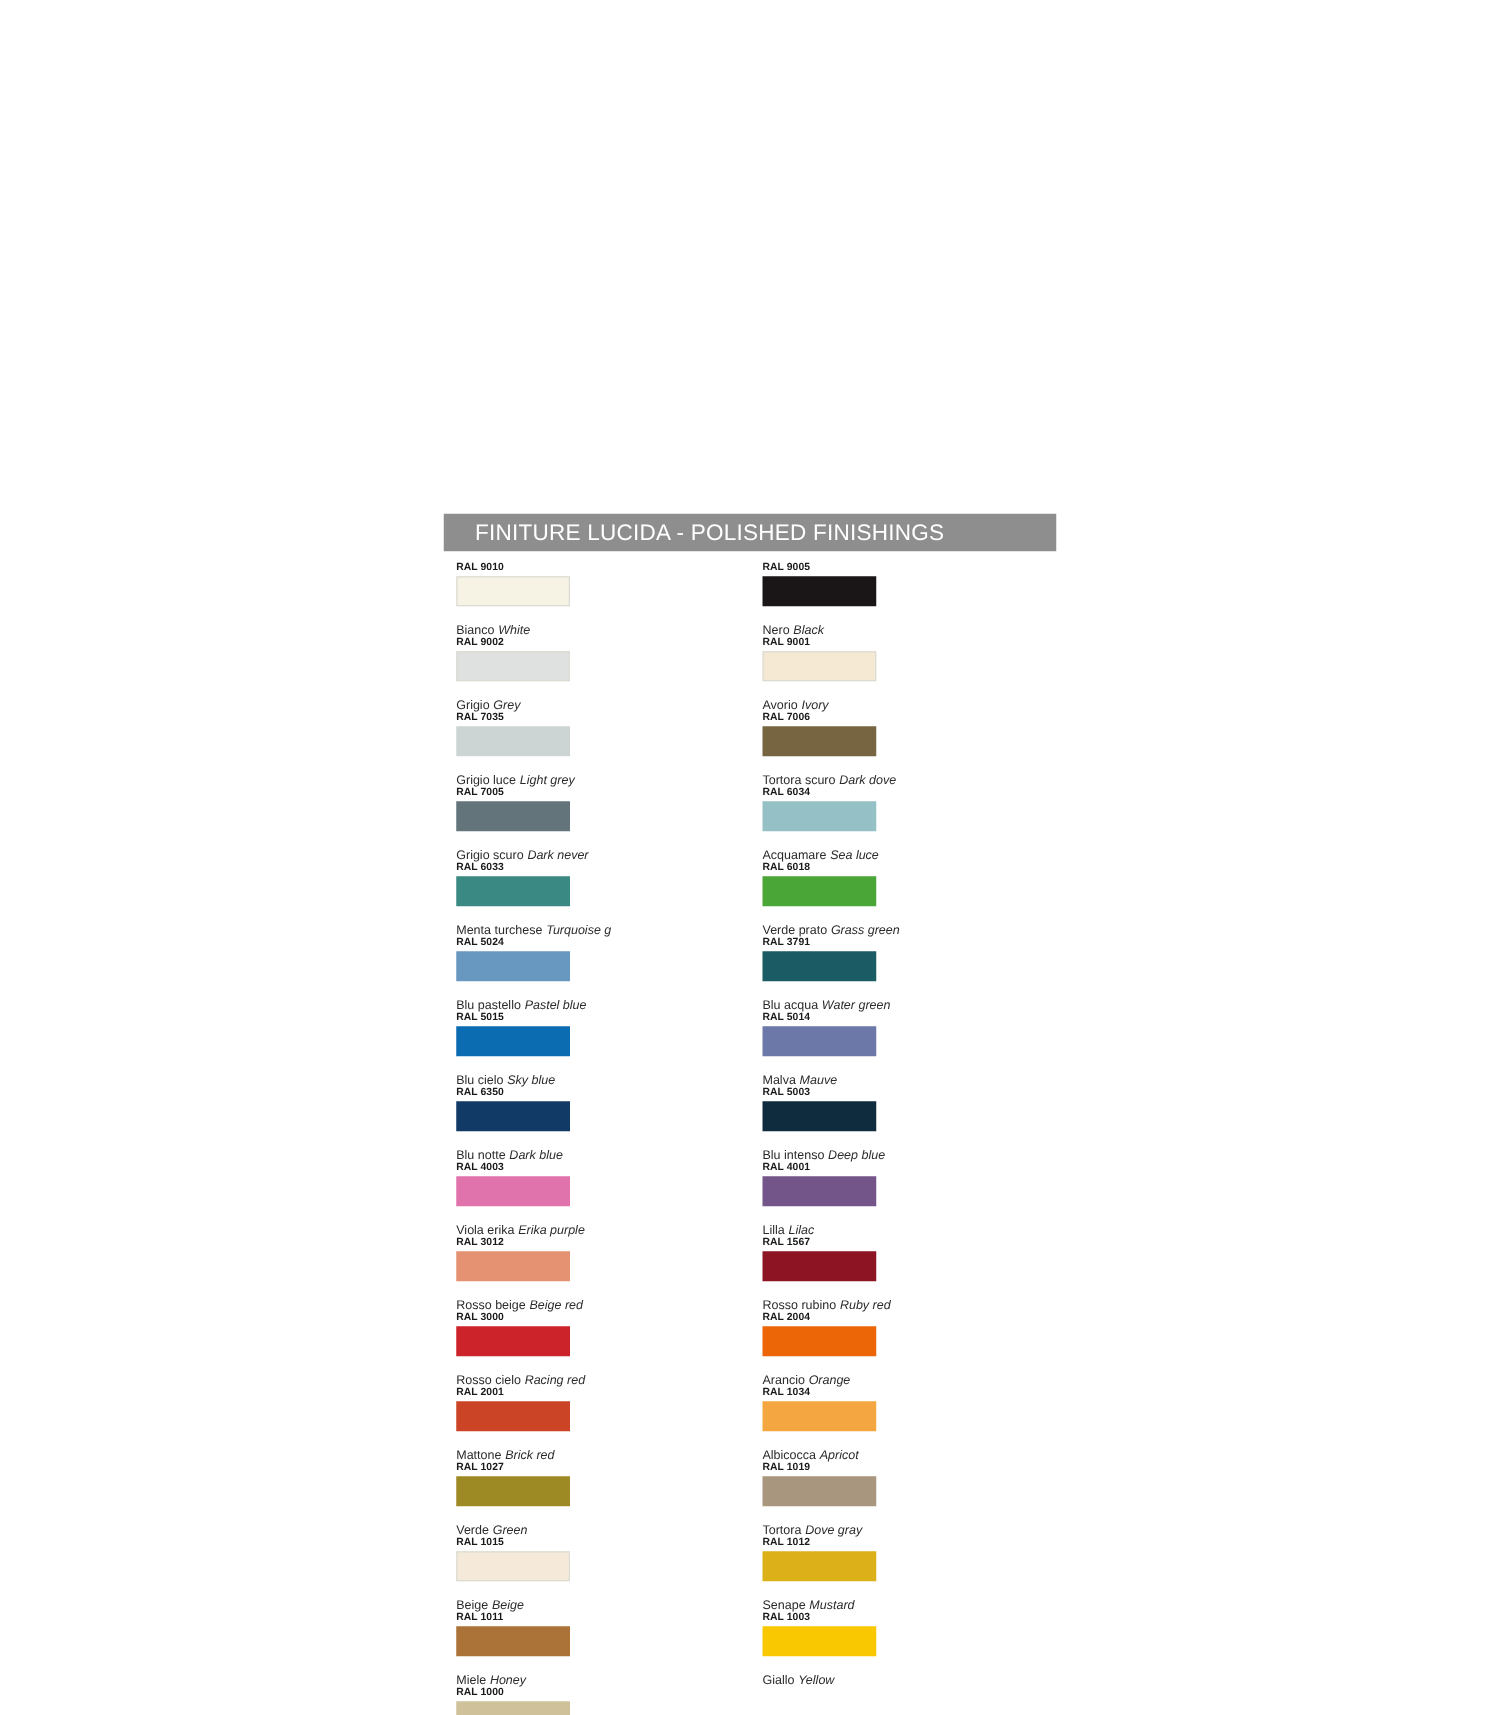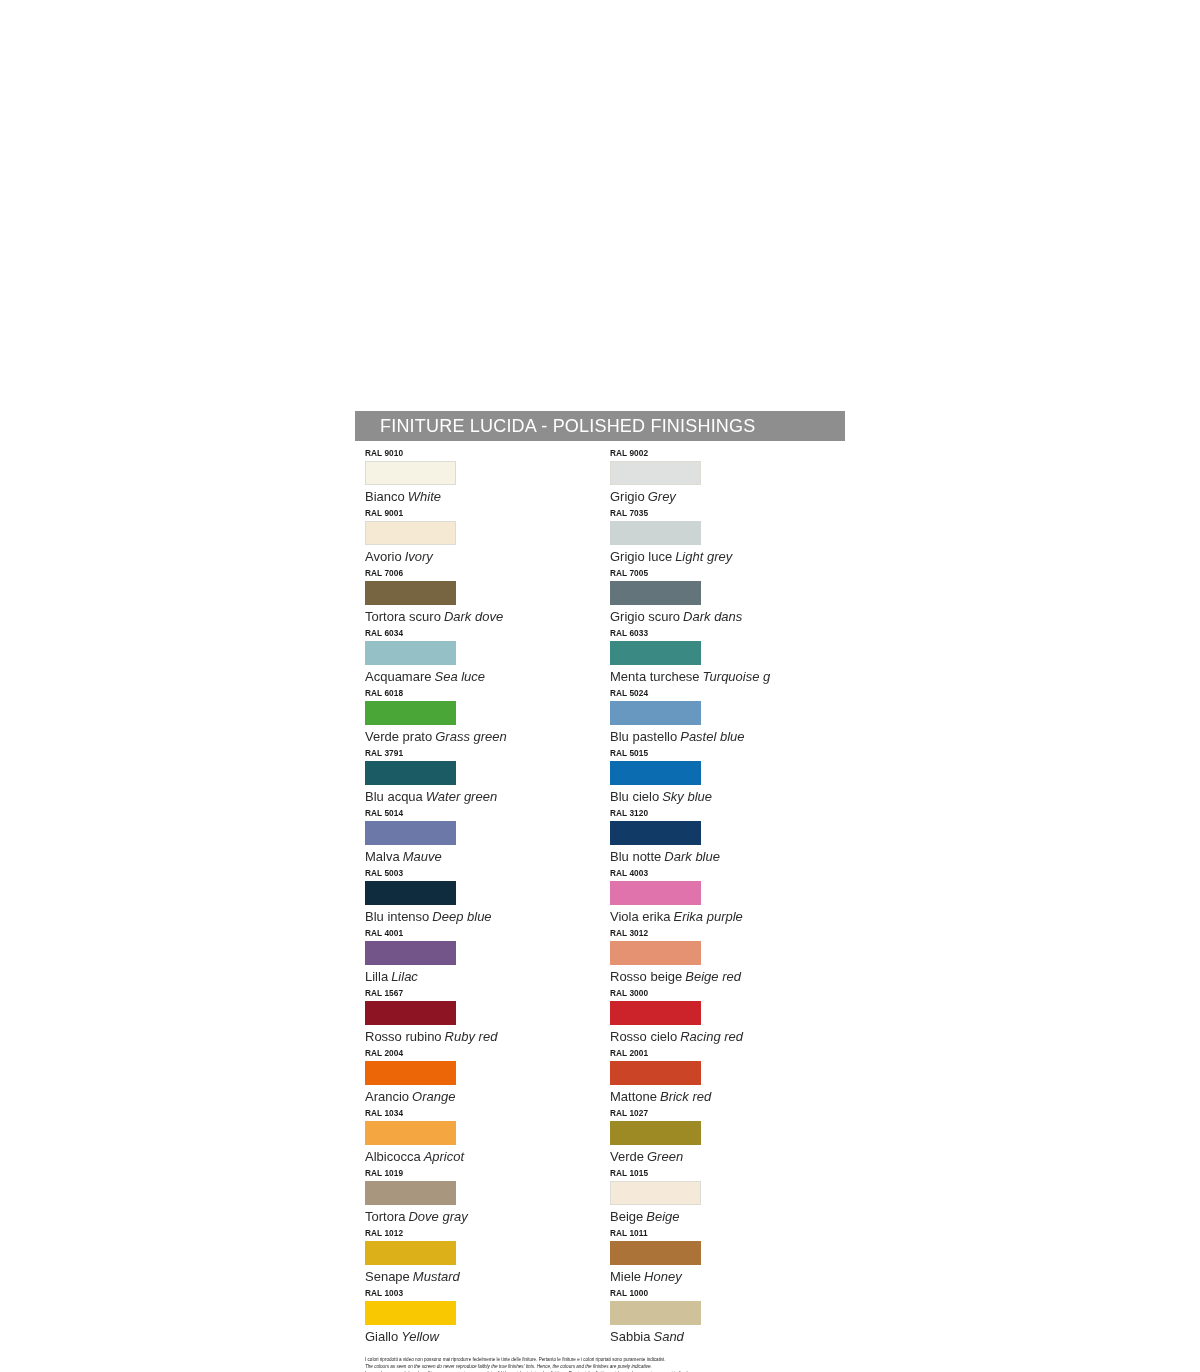--- a/index.html
+++ b/index.html
@@ -72,23 +72,23 @@
     width: 91px;
     height: 24px;
     border: 0px solid transparent;
     box-sizing: border-box;
   }
   .swatch.outlined {
     border: 1px solid #dcdcd4;
   }
 
   .names {
-    font-size: 13px;
+    font-size: 10px;
     color: #2b2b2b;
-    margin-top: 5px;
+    margin-top: 15px;
     line-height: 1;
     white-space: nowrap;
   }
   .names .it {
     font-style: normal;
   }
   .names .en {
     font-style: italic;
     margin-left: 3px;
   }
@@ -117,20 +117,25 @@
     <div class="banner-title"><span class="bold-part">FINITURE LUCIDA</span><span class="bold-part"> - </span><span class="light-part">POLISHED FINISHINGS</span></div>
   </div>
 
   <div class="grid">
       <div class="cell">
         <div class="ral-code">RAL 9010</div>
         <div class="swatch outlined" style="background: rgb(246, 242, 228);"></div>
         <div class="names"><span class="it">Bianco</span><span class="en">White</span></div>
       </div>
       <div class="cell">
+        <div class="ral-code">RAL 9005</div>
+        <div class="swatch" style="background: rgb(26, 22, 24);"></div>
+        <div class="names"><span class="it">Nero</span><span class="en">Black</span></div>
+      </div>
+      <div class="cell">
         <div class="ral-code">RAL 9002</div>
         <div class="swatch outlined" style="background: rgb(223, 224, 224);"></div>
         <div class="names"><span class="it">Grigio</span><span class="en">Grey</span></div>
       </div>
       <div class="cell">
         <div class="ral-code">RAL 9001</div>
         <div class="swatch outlined" style="background: rgb(245, 233, 212);"></div>
         <div class="names"><span class="it">Avorio</span><span class="en">Ivory</span></div>
       </div>
       <div class="cell">
@@ -139,21 +144,21 @@
         <div class="names"><span class="it">Grigio luce</span><span class="en">Light grey</span></div>
       </div>
       <div class="cell">
         <div class="ral-code">RAL 7006</div>
         <div class="swatch" style="background: rgb(119, 101, 65);"></div>
         <div class="names"><span class="it">Tortora scuro</span><span class="en">Dark dove</span></div>
       </div>
       <div class="cell">
         <div class="ral-code">RAL 7005</div>
         <div class="swatch" style="background: rgb(99, 116, 123);"></div>
-        <div class="names"><span class="it">Grigio scuro</span><span class="en">Dark dans</span></div>
+        <div class="names"><span class="it">Grigio scuro</span><span class="en">Dark never</span></div>
       </div>
       <div class="cell">
         <div class="ral-code">RAL 6034</div>
         <div class="swatch" style="background: rgb(149, 192, 197);"></div>
         <div class="names"><span class="it">Acquamare</span><span class="en">Sea luce</span></div>
       </div>
       <div class="cell">
         <div class="ral-code">RAL 6033</div>
         <div class="swatch" style="background: rgb(59, 137, 131);"></div>
         <div class="names"><span class="it">Menta turchese</span><span class="en">Turquoise g</span></div>
@@ -177,21 +182,21 @@
         <div class="ral-code">RAL 5015</div>
         <div class="swatch" style="background: rgb(11, 108, 178);"></div>
         <div class="names"><span class="it">Blu cielo</span><span class="en">Sky blue</span></div>
       </div>
       <div class="cell">
         <div class="ral-code">RAL 5014</div>
         <div class="swatch" style="background: rgb(107, 120, 168);"></div>
         <div class="names"><span class="it">Malva</span><span class="en">Mauve</span></div>
       </div>
       <div class="cell">
-        <div class="ral-code">RAL 3120</div>
+        <div class="ral-code">RAL 6350</div>
         <div class="swatch" style="background: rgb(17, 58, 102);"></div>
         <div class="names"><span class="it">Blu notte</span><span class="en">Dark blue</span></div>
       </div>
       <div class="cell">
         <div class="ral-code">RAL 5003</div>
         <div class="swatch" style="background: rgb(14, 44, 62);"></div>
         <div class="names"><span class="it">Blu intenso</span><span class="en">Deep blue</span></div>
       </div>
       <div class="cell">
         <div class="ral-code">RAL 4003</div>

